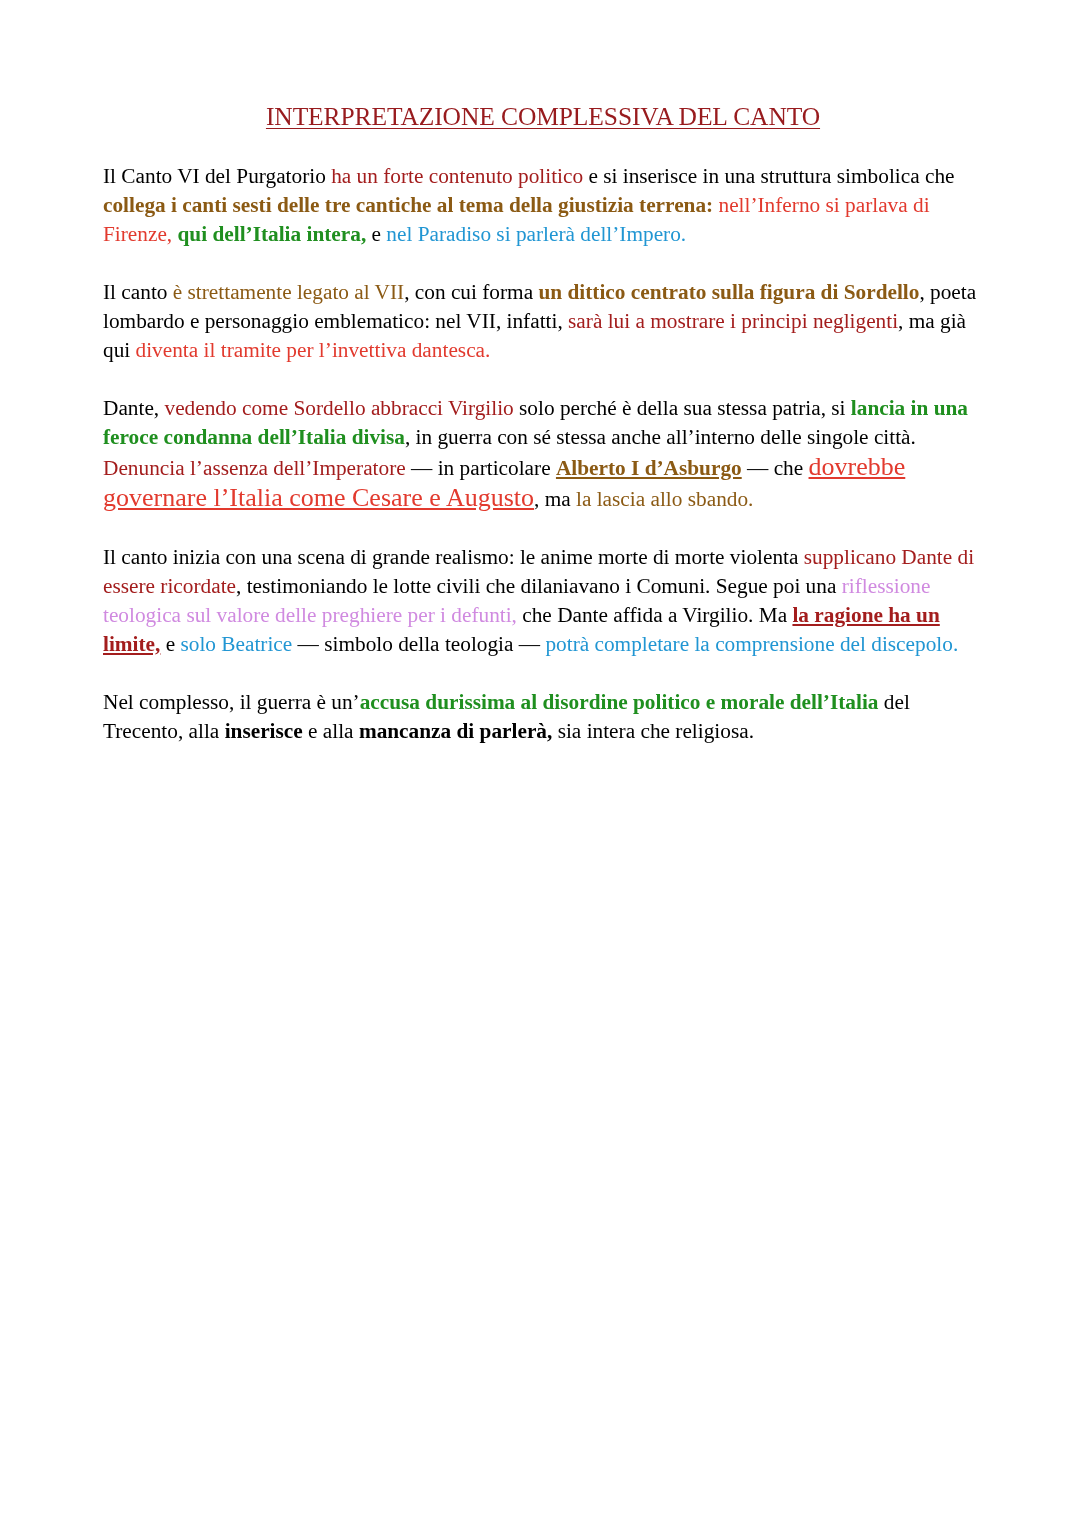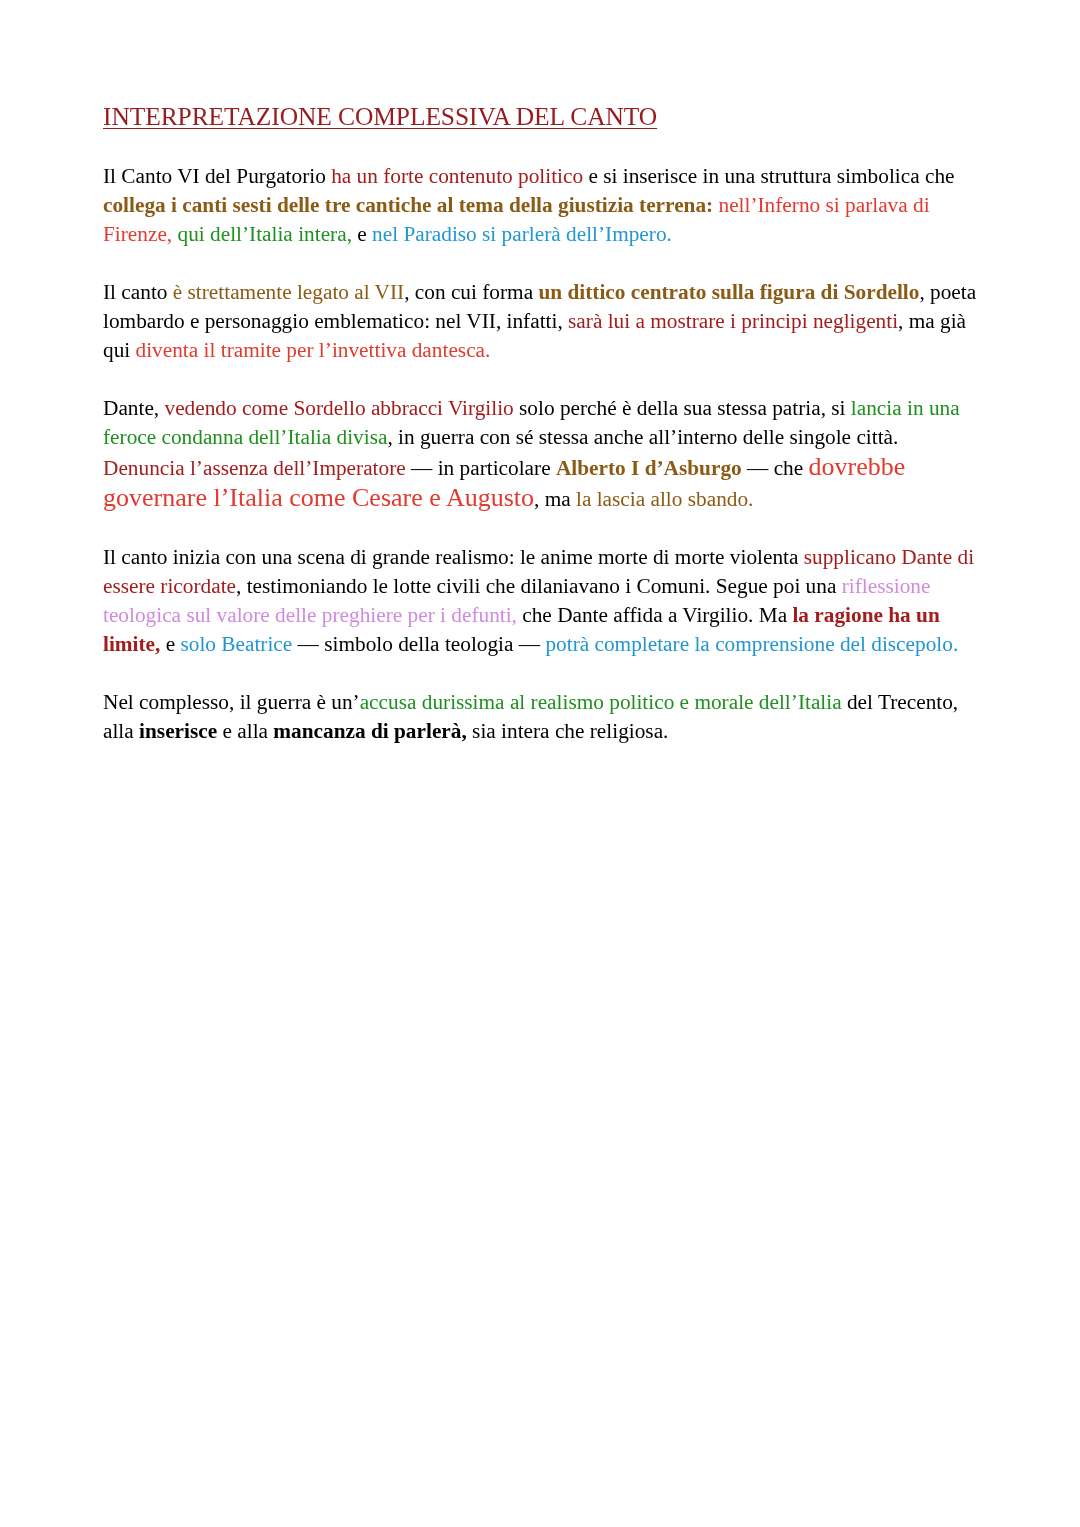--- a/index.html
+++ b/index.html
@@ -7,29 +7,30 @@
   .page {
     position: absolute; left: 103px; top: 100px; width: 880px;
     font-family: "Liberation Serif", "DejaVu Serif", serif;
     font-size: 21.3px; line-height: 29px; color: #000000;
   }
   .title {
     font-size: 25.5px; line-height: 34px; color: #981b1e;
     text-decoration: underline; text-decoration-thickness: 1px;
     text-underline-offset: 3px; margin: 0 0 28px 0; font-weight: normal;
     letter-spacing: -0.1px;
+    text-align: center;
   }
   .para { margin: 0 0 29px 0; }
   .b { font-weight: bold; }
-  .u { text-underline-offset: 2px; }
+  .u { text-decoration: underline; text-underline-offset: 2px; }
   .big { font-size: 26px; }
   .c-darkred { color: #a31d1d; margin-top: 8px; }
   .c-brown { color: #8b5a14; }
   .c-red { color: #e23a2e; }
-  .c-green { color: #1f8f1f; }
+  .c-green { color: #1f8f1f; font-weight: bold; }
   .c-blue { color: #2196d3; }
   .c-orange { color: #e79a1e; }
   .c-lilac { color: #d08ae0; }
   .c-black { color: #000000; text-align: center; }
 </style>
 </head>
 <body>
 
 <div class="page">
   <h1 class="title">INTERPRETAZIONE COMPLESSIVA DEL CANTO</h1>
@@ -45,15 +46,15 @@
   <p class="para">
     <span class="c-black">Dante, </span><span class="c-darkred">vedendo come Sordello abbracci Virgilio</span><span class="c-black"> solo perché è della sua stessa patria, si </span><span class="c-green">lancia in una feroce condanna dell’Italia divisa</span><span class="c-black">, in guerra con sé stessa anche all’interno delle singole città. </span><span class="c-darkred">Denuncia l’assenza dell’Imperatore</span><span class="c-black"> — in particolare </span><span class="c-brown b u">Alberto I d’Asburgo</span><span class="c-black"> — che </span><span class="c-red u big">dovrebbe governare l’Italia come Cesare e Augusto</span><span class="c-black">, ma </span><span class="c-brown">la lascia allo sbando.</span>
   </p>
 
 
   <p class="para">
     <span class="c-black">Il canto inizia con una scena di grande realismo: le anime morte di morte violenta </span><span class="c-darkred">supplicano Dante di essere ricordate</span><span class="c-black">, testimoniando le lotte civili che dilaniavano i Comuni. Segue poi una </span><span class="c-lilac">riflessione teologica sul valore delle preghiere per i defunti,</span><span class="c-black"> che Dante affida a Virgilio. Ma </span><span class="c-darkred b u">la ragione ha un limite,</span><span class="c-black"> e </span><span class="c-blue">solo Beatrice</span><span class="c-black"> — simbolo della teologia — </span><span class="c-blue">potrà completare la comprensione del discepolo.</span>
   </p>
 
   <p class="para">
-    <span class="c-black">Nel complesso, il guerra è un’</span><span class="c-green">accusa durissima al realismo politico e morale dell’Italia</span><span class="c-black"> del Trecento, alla </span><span class="c-black b">inserisce</span><span class="c-black"> e alla </span><span class="c-black b">mancanza di parlerà,</span><span class="c-black"> sia intera che religiosa.</span>
+    <span class="c-black">Nel complesso, il guerra è un’</span><span class="c-green">accusa durissima al disordine politico e morale dell’Italia</span><span class="c-black"> del Trecento, alla </span><span class="c-black b">inserisce</span><span class="c-black"> e alla </span><span class="c-black b">mancanza di parlerà,</span><span class="c-black"> sia intera che religiosa.</span>
   </p>
 </div>
 
 </body></html>

